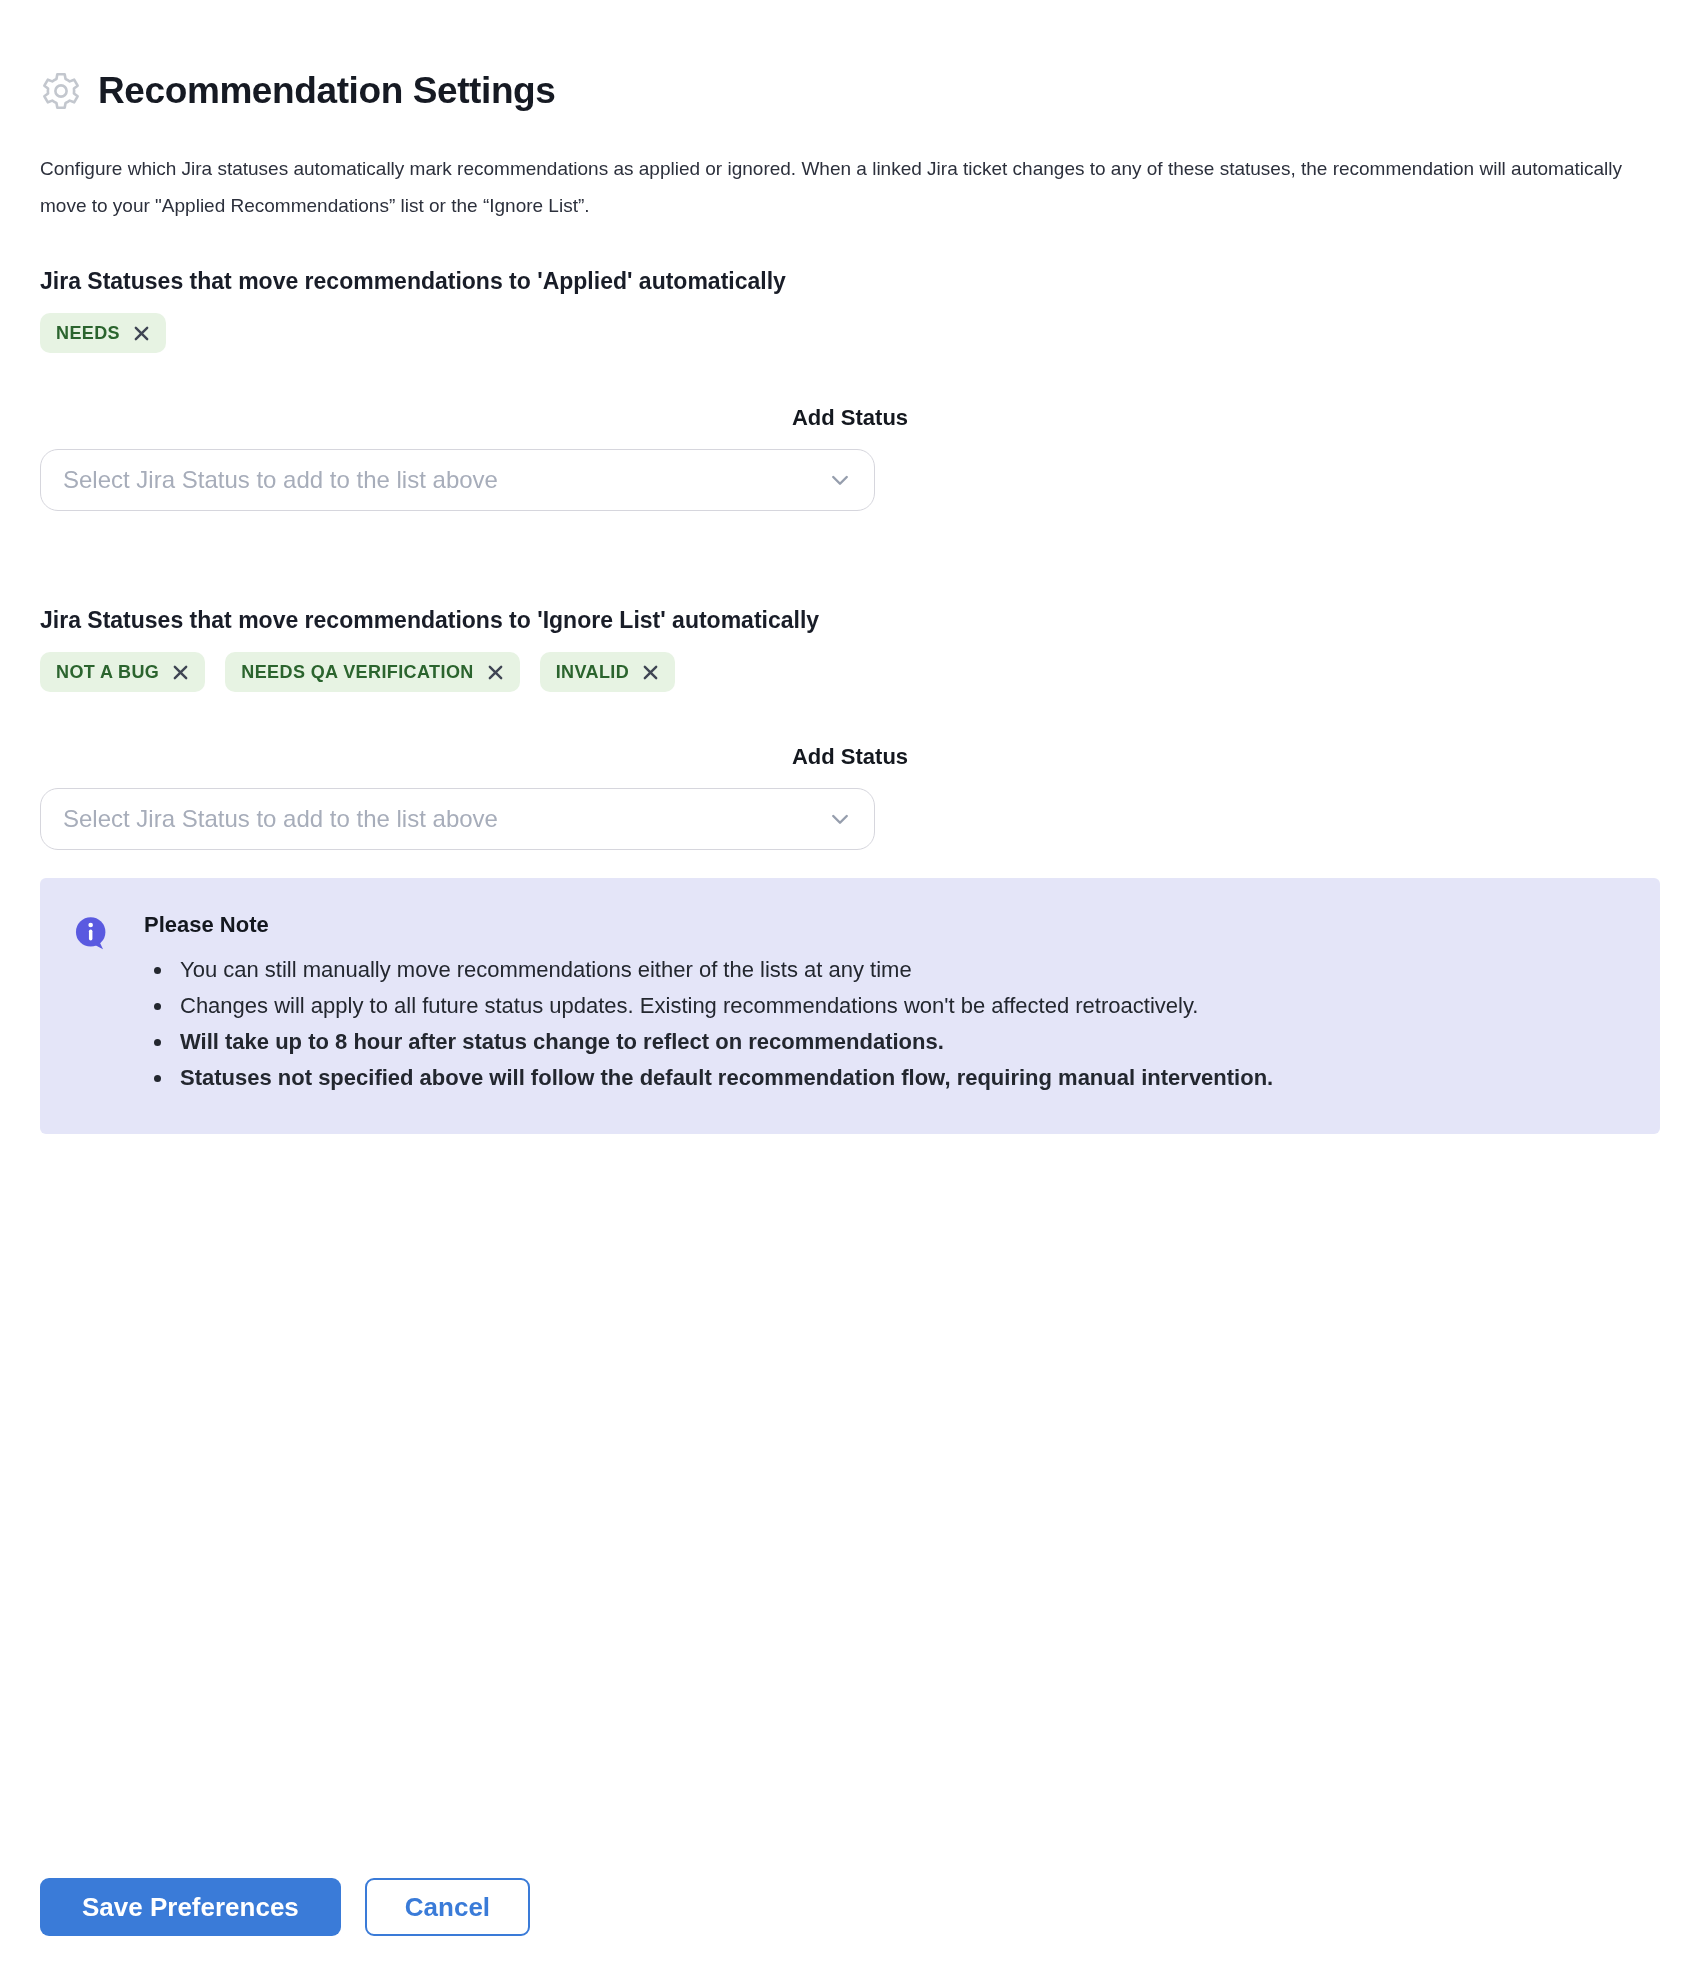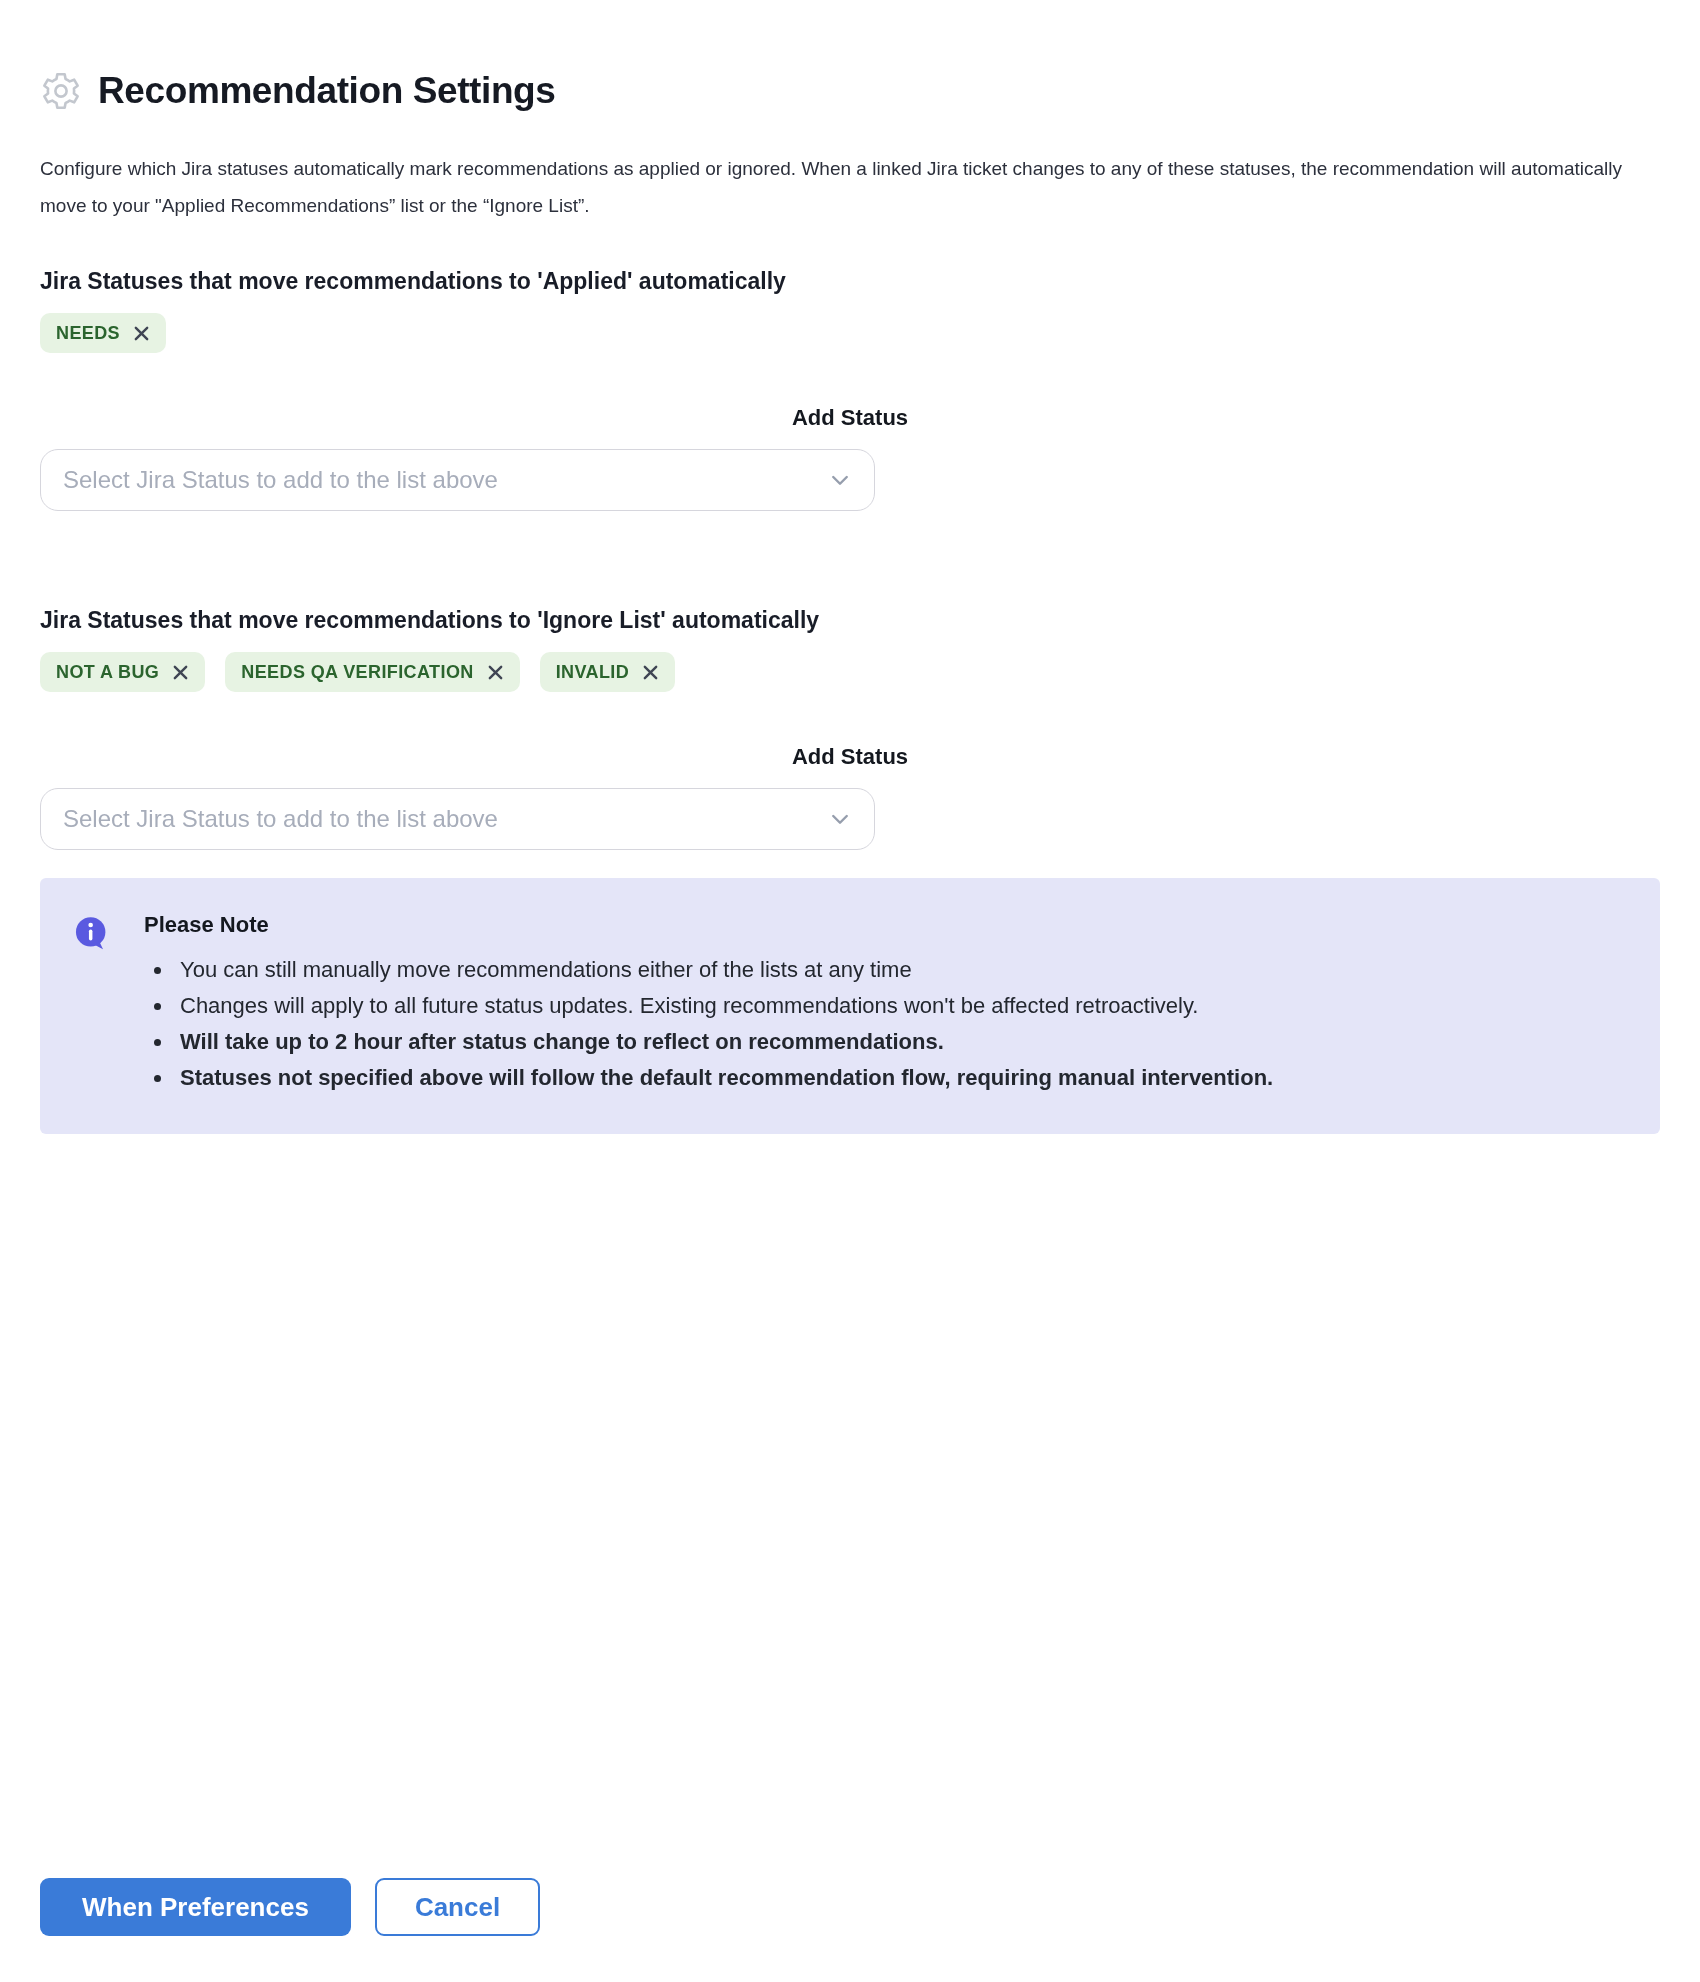--- a/index.html
+++ b/index.html
@@ -163,24 +163,24 @@
       <circle cx="11.8" cy="11.3" r="9.3" fill="#5a5ae0"></circle>
       <path d="M14.5 19.5 L19.6 22.3 L17.2 17.2 Z" fill="#5a5ae0"></path>
       <rect x="10.7" y="9.8" width="2.2" height="7" rx="1.1" fill="#ffffff"></rect>
       <circle cx="11.8" cy="6.9" r="1.45" fill="#ffffff"></circle>
     </svg>
     <div class="note-content">
       <div class="note-title">Please Note</div>
       <ul class="note-list">
         <li>You can still manually move recommendations either of the lists at any time</li>
         <li>Changes will apply to all future status updates. Existing recommendations won't be affected retroactively.</li>
-        <li class="bold">Will take up to 2 hour after status change to reflect on recommendations.</li>
+        <li class="bold">Will take up to 8 hour after status change to reflect on recommendations.</li>
         <li class="bold">Statuses not specified above will follow the default recommendation flow, requiring manual intervention.</li>
       </ul>
     </div>
   </div>
 
 </div>
 
 <div class="actions">
-  <button class="btn btn-primary">When Preferences</button>
+  <button class="btn btn-primary">Save Preferences</button>
   <button class="btn btn-secondary">Cancel</button>
 </div>
 
 </body></html>

